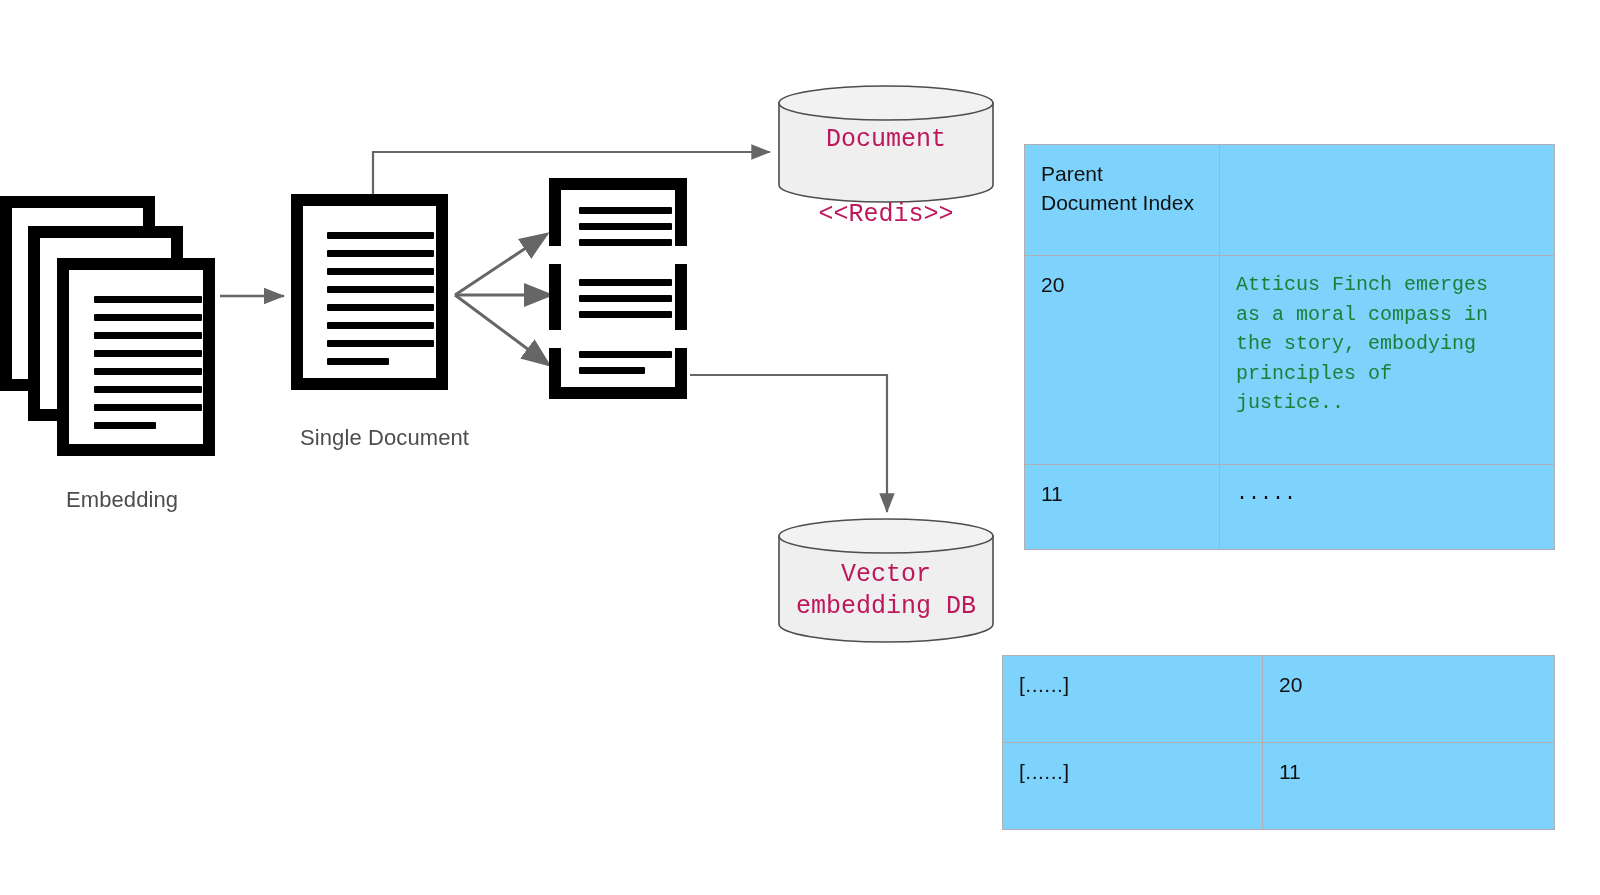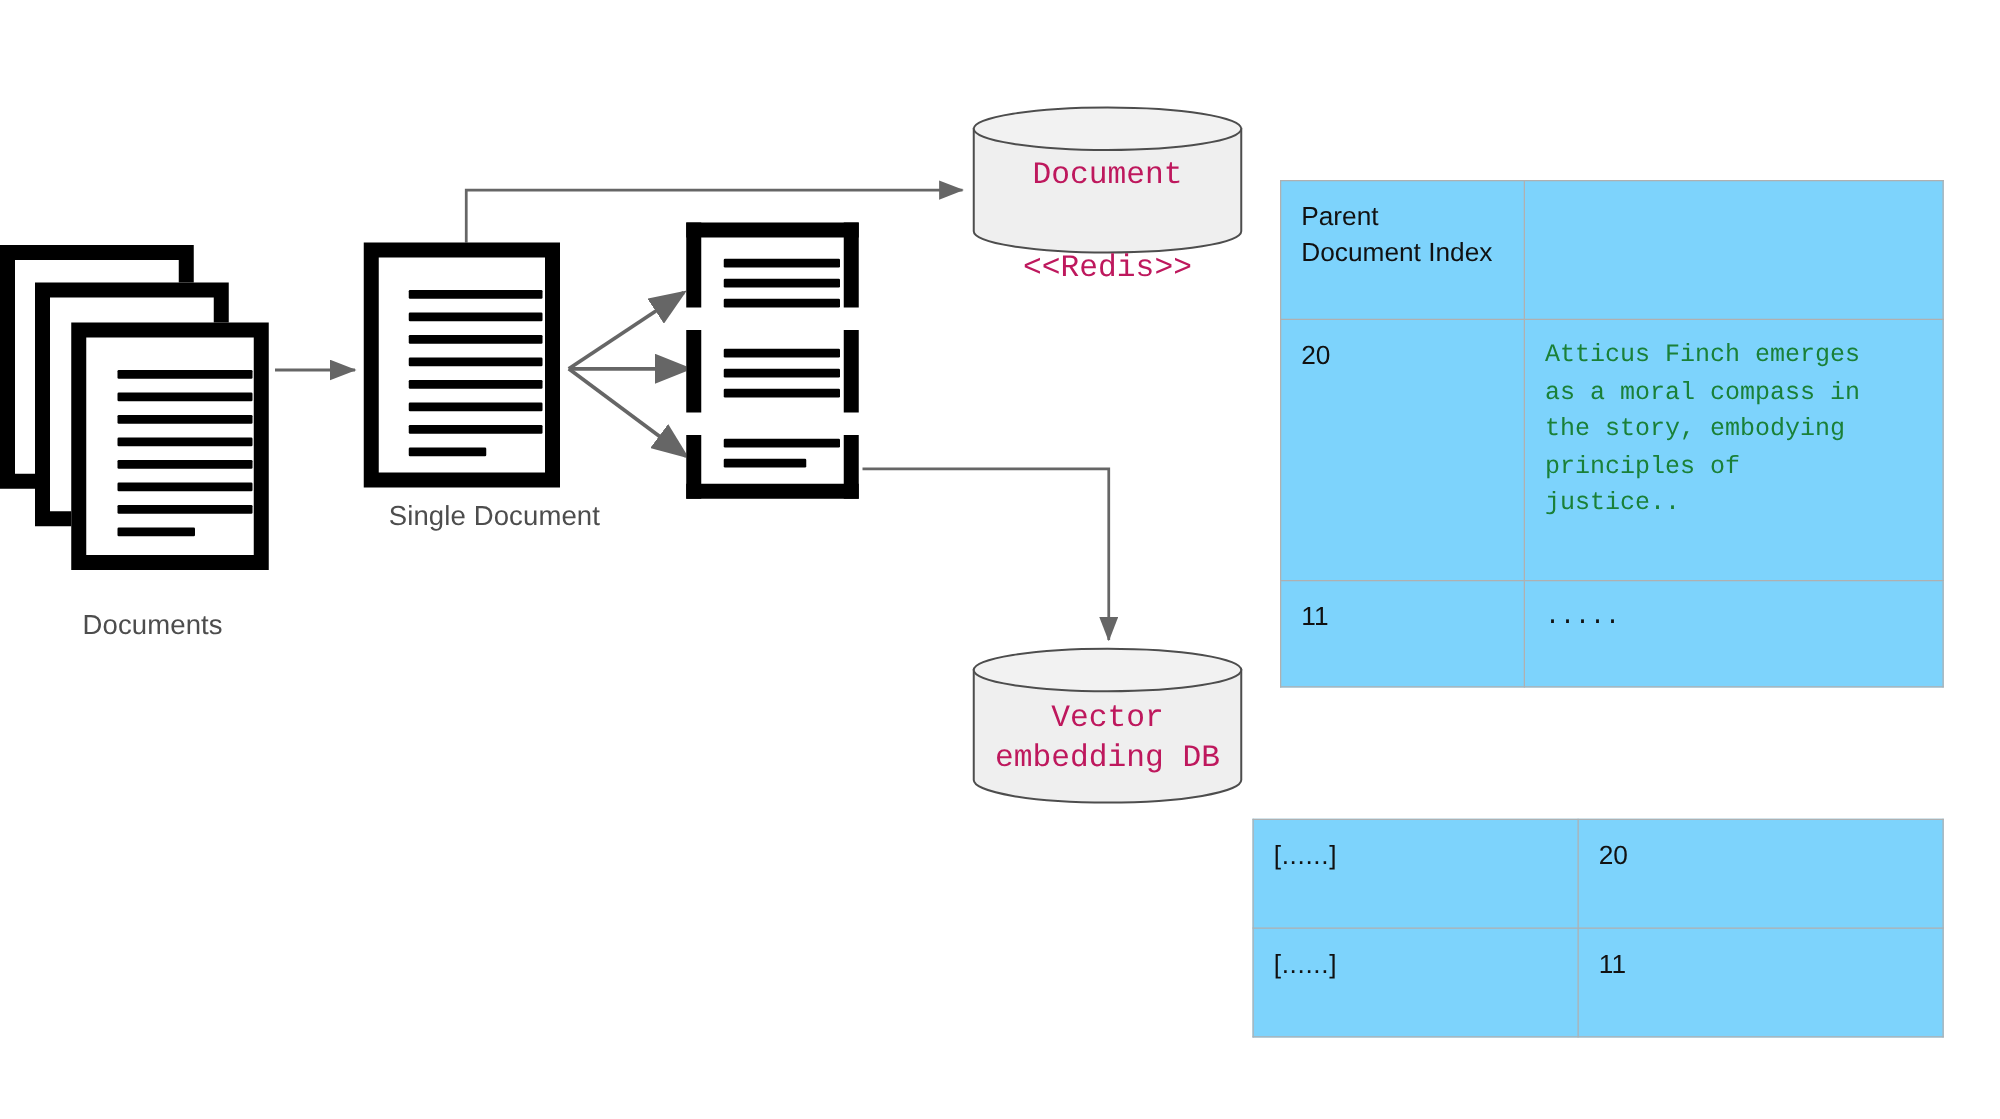--- a/index.html
+++ b/index.html
@@ -138,34 +138,34 @@
       <div class="doc-line" style="left:25px;top:44px;width:108px;"></div>
       <div class="doc-line" style="left:25px;top:62px;width:108px;"></div>
       <div class="doc-line" style="left:25px;top:80px;width:108px;"></div>
       <div class="doc-line" style="left:25px;top:98px;width:108px;"></div>
       <div class="doc-line" style="left:25px;top:116px;width:108px;"></div>
       <div class="doc-line" style="left:25px;top:134px;width:108px;"></div>
       <div class="doc-line" style="left:25px;top:152px;width:62px;"></div>
     </div>
   </div>
 
-  <span class="caption" style="left:66px;top:487px;">Documents</span>
+  <span class="caption" style="left:66px;top:487px;">Embedding</span>
 
   <div class="doc-sheet" style="left:291px;top:194px;width:157px;height:196px;">
     <div class="doc-line" style="left:24px;top:26px;width:107px;"></div>
     <div class="doc-line" style="left:24px;top:44px;width:107px;"></div>
     <div class="doc-line" style="left:24px;top:62px;width:107px;"></div>
     <div class="doc-line" style="left:24px;top:80px;width:107px;"></div>
     <div class="doc-line" style="left:24px;top:98px;width:107px;"></div>
     <div class="doc-line" style="left:24px;top:116px;width:107px;"></div>
     <div class="doc-line" style="left:24px;top:134px;width:107px;"></div>
     <div class="doc-line" style="left:24px;top:152px;width:62px;"></div>
   </div>
 
-  <span class="caption" style="left:300px;top:400px;margin-left:11px;">Single Document</span>
+  <span class="caption" style="left:300px;top:425px;">Single Document</span>
 
   <div class="abs" style="left:549px;top:178px;width:138px;height:68px;
               background:#ffffff;border:12px solid #000000;border-bottom:none;box-sizing:border-box;">
     <div class="doc-line" style="left:18px;top:17px;width:93px;"></div>
     <div class="doc-line" style="left:18px;top:33px;width:93px;"></div>
     <div class="doc-line" style="left:18px;top:49px;width:93px;"></div>
   </div>
 
   <div class="abs" style="left:549px;top:264px;width:138px;height:66px;
               background:#ffffff;border-left:12px solid #000000;border-right:12px solid #000000;box-sizing:border-box;">

